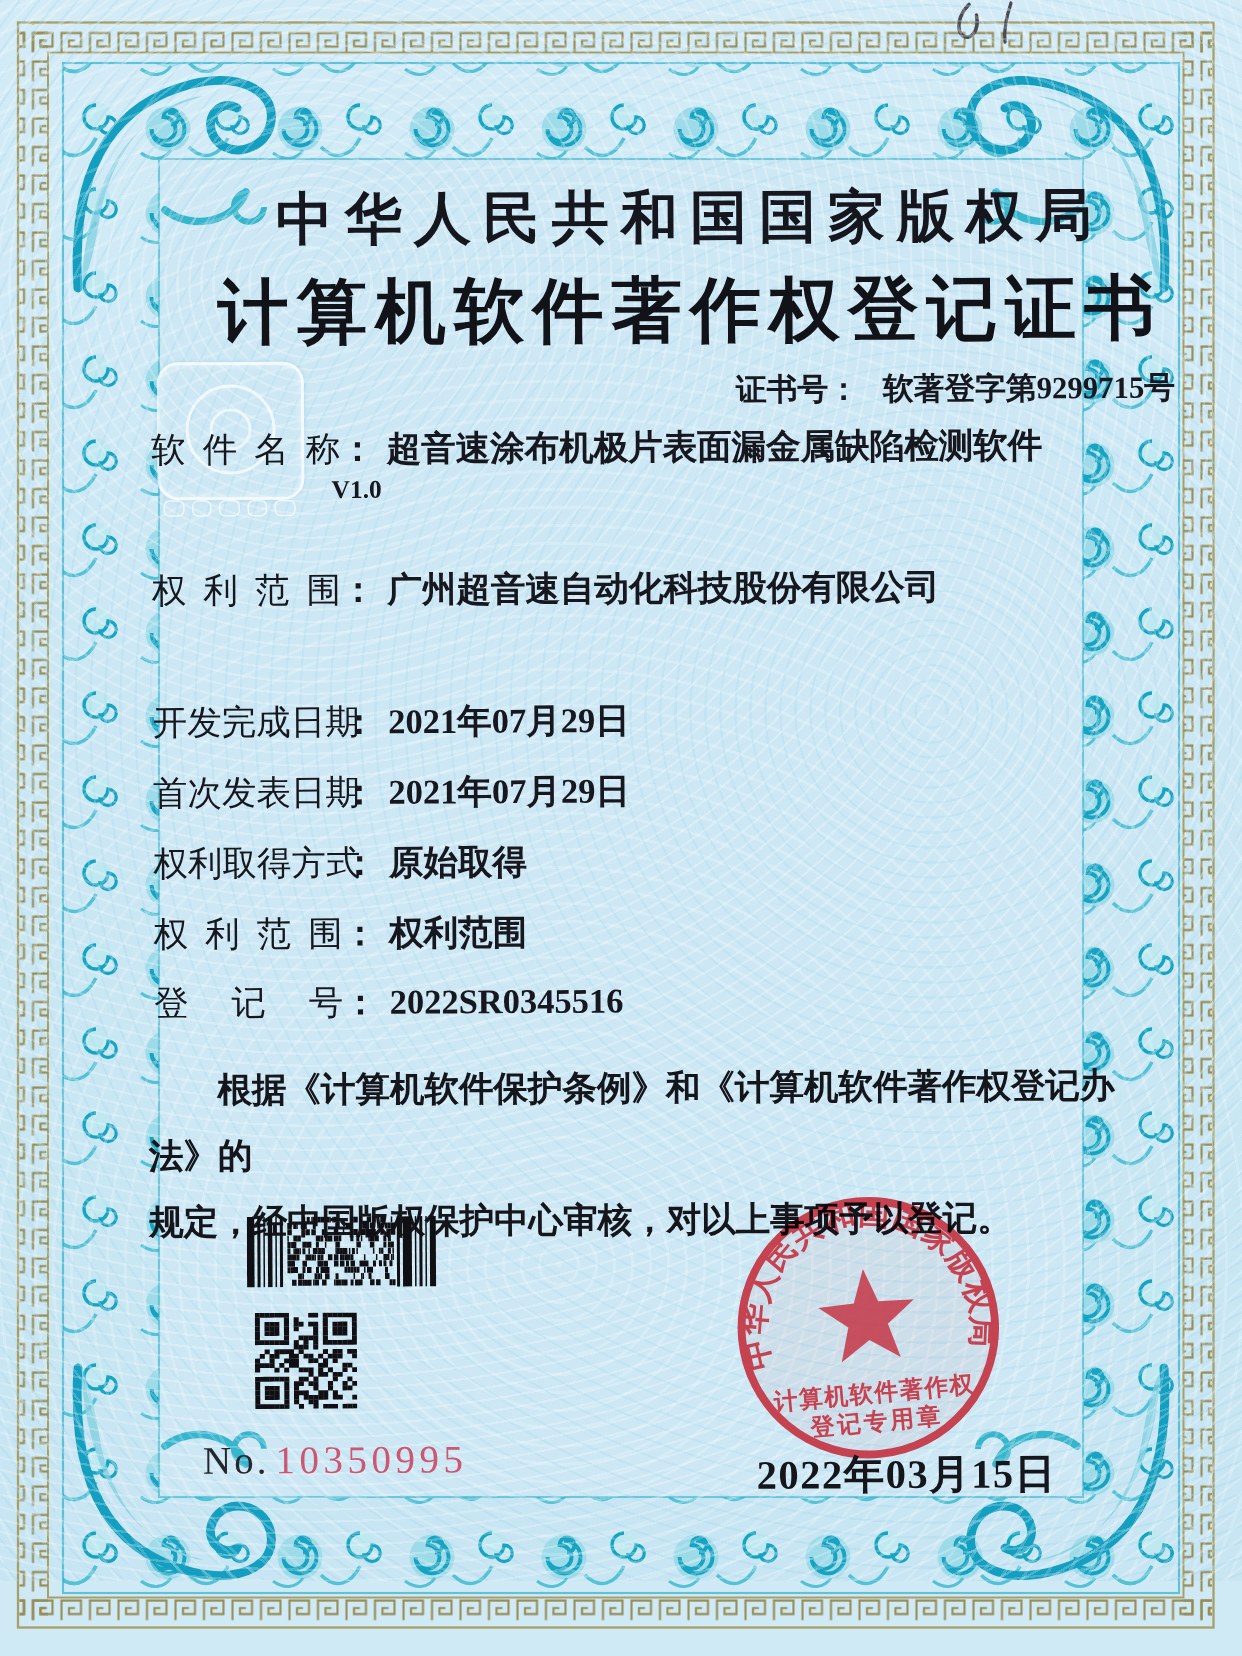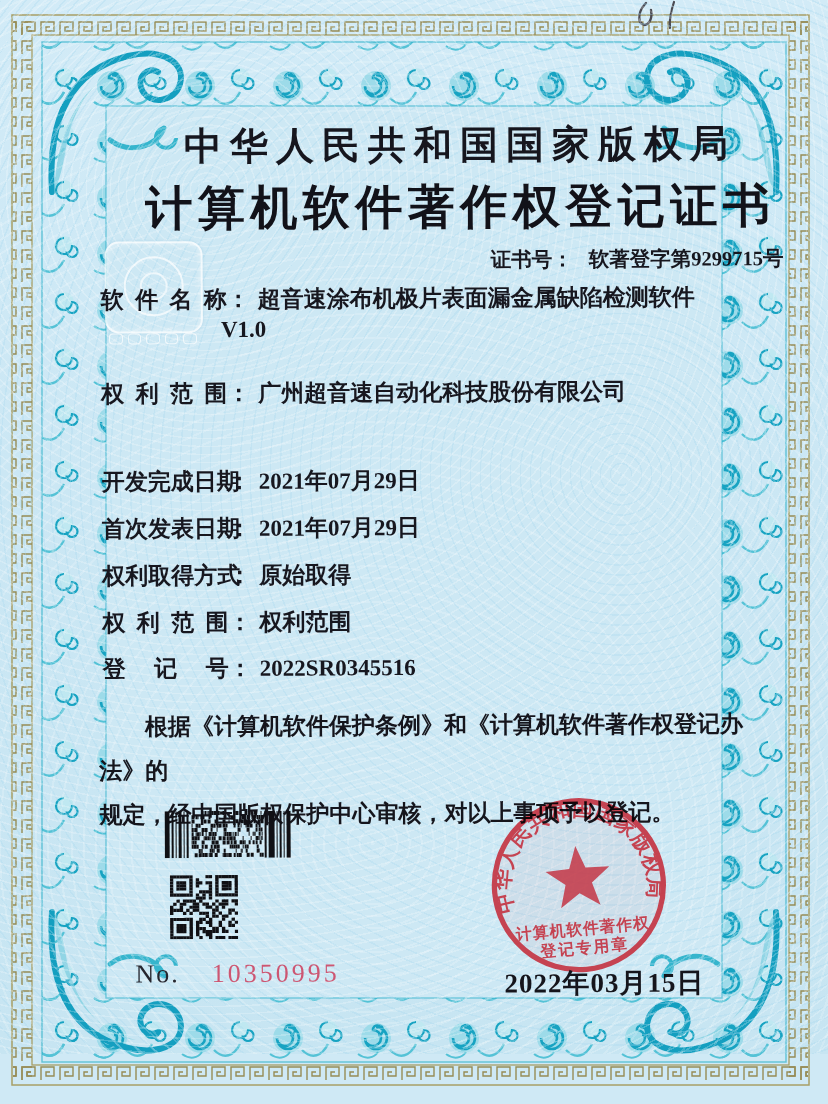--- a/index.html
+++ b/index.html
@@ -21,35 +21,35 @@
 
   .title1{position:absolute;left:124px;top:120px;width:676px;text-align:center;
     font-size:38px;font-weight:700;letter-spacing:8px;color:#16161e;white-space:nowrap;}
   .title2{position:absolute;left:124px;top:176px;width:676px;text-align:center;
     font-size:47px;font-weight:800;letter-spacing:5.5px;color:#121219;white-space:nowrap;}
   .certno{position:absolute;left:492px;top:246px;font-size:20.5px;font-weight:700;white-space:nowrap;}
   .certno .val{margin-left:16px;}
 
   .row{position:absolute;left:102px;font-size:23px;white-space:nowrap;}
   .flabel{display:inline-block;width:126px;text-align:justify;text-align-last:justify;
-    font-weight:700;vertical-align:top;}
+    font-weight:400;vertical-align:top;}
   .colon{font-weight:700;}
   .fvalue{font-weight:600;margin-left:8px;}
-  .fvalue2{position:absolute;left:222px;top:316px;font-size:23px;font-weight:600;}
+  .fvalue2{position:absolute;left:222px;top:316px;font-size:17px;font-weight:600;}
 
   .statement{position:absolute;left:98px;top:704px;width:684px;font-size:23px;
     font-weight:600;line-height:44px;color:#15151c;}
   .statement .l1{text-indent:2em;}
 
   .barcode{position:absolute;left:163px;top:810px;}
   .qrcode{position:absolute;left:168px;top:874px;}
 
   .serial{position:absolute;left:133px;top:958px;font-size:26px;white-space:nowrap;}
   .serial .prefix{font-weight:400;color:#26262e;letter-spacing:2px;}
-  .serial .num{margin-left:32px;color:var(--serial-red);letter-spacing:3px;font-weight:500;}
+  .serial .num{margin-left:4px;color:var(--serial-red);letter-spacing:3px;font-weight:500;}
 
   .seal{position:absolute;left:481px;top:790px;width:192px;height:192px;
     transform:rotate(-5deg);mix-blend-mode:multiply;opacity:.93;}
   .issue-date{position:absolute;left:502px;top:966px;font-size:27px;font-weight:700;
     letter-spacing:1px;color:#15151c;white-space:nowrap;}
 
   .emboss{position:absolute;left:106px;top:240px;width:94px;height:88px;border-radius:14px;
     border:2px solid rgba(255,255,255,.75);box-shadow:0 0 3px rgba(130,185,215,.45), inset 0 0 6px rgba(255,255,255,.5);}
   .emboss .ring{position:absolute;left:17px;top:13px;width:56px;height:56px;border-radius:50%;
     border:2px solid rgba(255,255,255,.7);}

